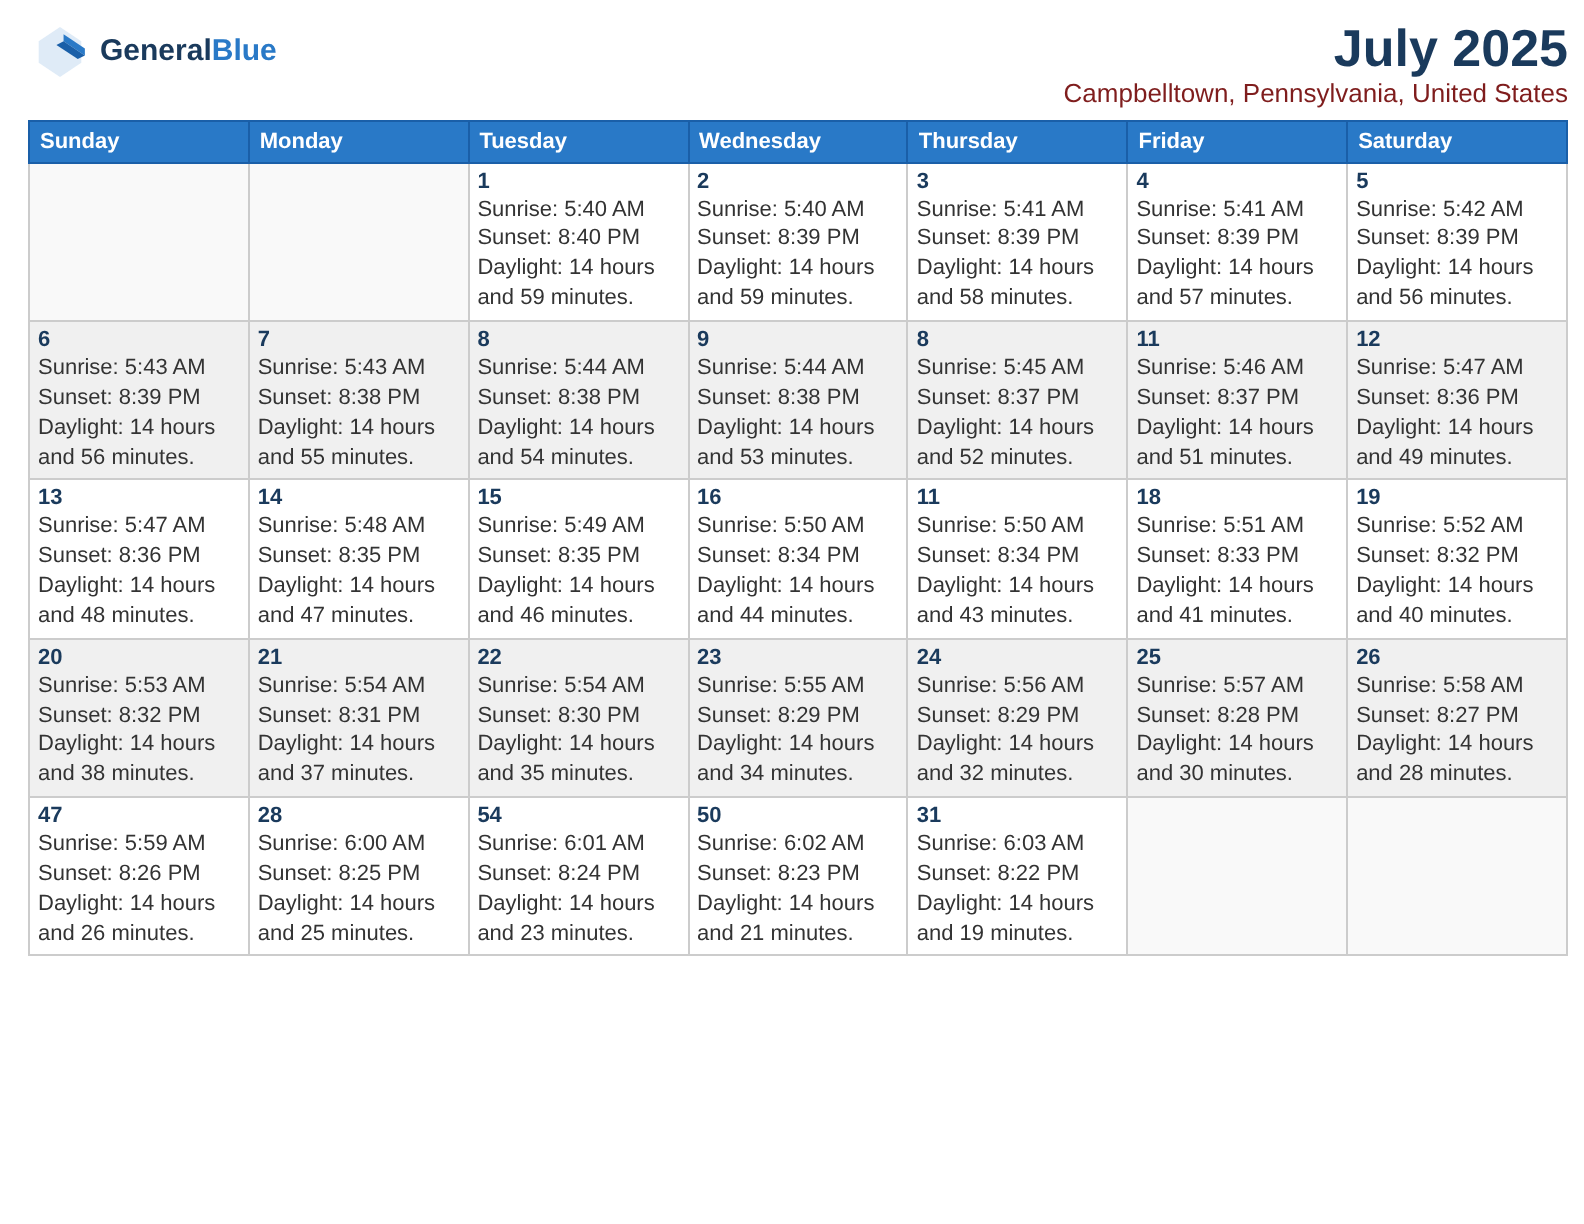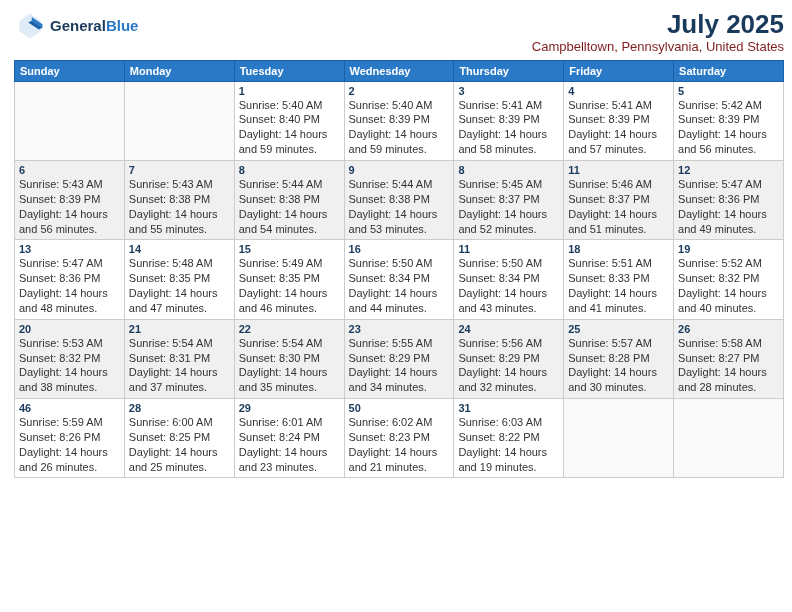--- a/index.html
+++ b/index.html
@@ -246,29 +246,29 @@
             <span class="day-num">25</span>
             <div class="day-info">Sunrise: 5:57 AM<br>Sunset: 8:28 PM<br>Daylight: 14 hours and 30 minutes.</div>
           </td>
           <td>
             <span class="day-num">26</span>
             <div class="day-info">Sunrise: 5:58 AM<br>Sunset: 8:27 PM<br>Daylight: 14 hours and 28 minutes.</div>
           </td>
         </tr>
         <tr>
           <td>
-            <span class="day-num">46</span>
+            <span class="day-num">47</span>
             <div class="day-info">Sunrise: 5:59 AM<br>Sunset: 8:26 PM<br>Daylight: 14 hours and 26 minutes.</div>
           </td>
           <td>
             <span class="day-num">28</span>
             <div class="day-info">Sunrise: 6:00 AM<br>Sunset: 8:25 PM<br>Daylight: 14 hours and 25 minutes.</div>
           </td>
           <td>
-            <span class="day-num">29</span>
+            <span class="day-num">54</span>
             <div class="day-info">Sunrise: 6:01 AM<br>Sunset: 8:24 PM<br>Daylight: 14 hours and 23 minutes.</div>
           </td>
           <td>
             <span class="day-num">50</span>
             <div class="day-info">Sunrise: 6:02 AM<br>Sunset: 8:23 PM<br>Daylight: 14 hours and 21 minutes.</div>
           </td>
           <td>
             <span class="day-num">31</span>
             <div class="day-info">Sunrise: 6:03 AM<br>Sunset: 8:22 PM<br>Daylight: 14 hours and 19 minutes.</div>
           </td>

